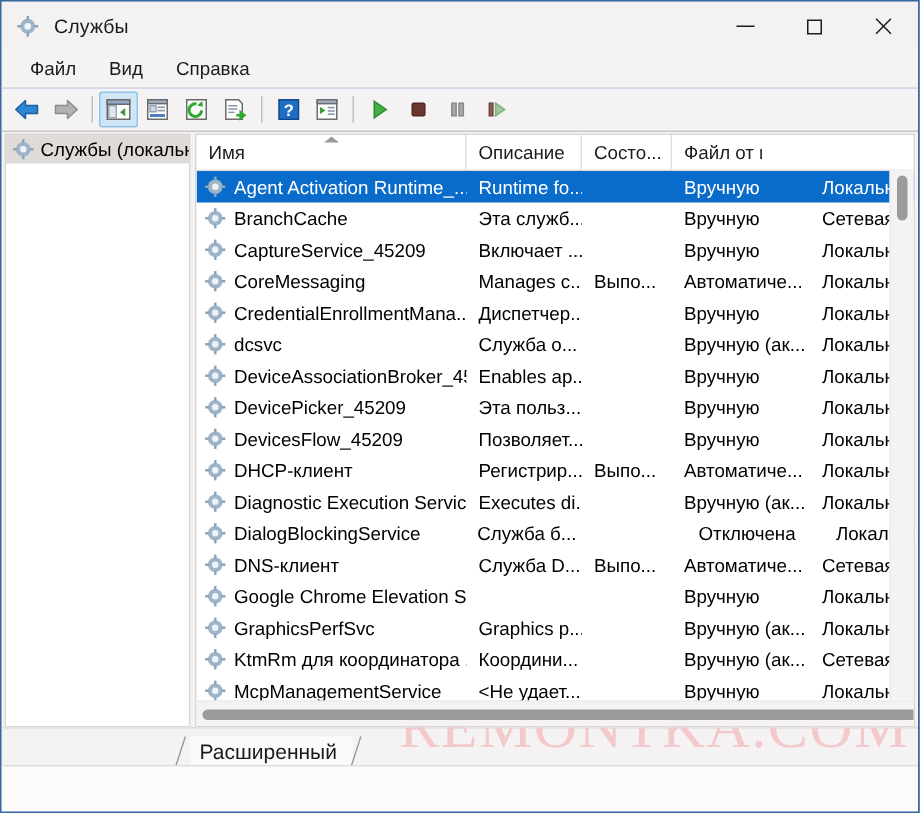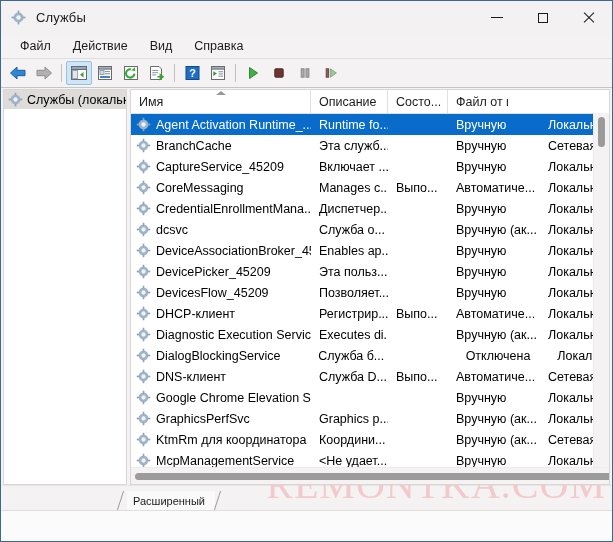--- a/index.html
+++ b/index.html
@@ -154,21 +154,21 @@
   .tabstrip{
     height:24px;flex:0 0 24px;
     background:#f5f2f4;
     display:flex;align-items:flex-end;
     padding-left:126px;
     position:relative;
     border-top:1px solid #e7e4e2;
   }
   .tab{
     height:19px;display:flex;align-items:center;
-    padding:0 10px 0 6px;font-size:11px;color:#1b1b1b;
+    padding:0 10px 0 6px;font-size:14px;color:#1b1b1b;
     background:#f5f2f4;cursor:default;
     position:relative;white-space:nowrap;margin-top:20px;
   }
   .tab:before{
     content:"";position:absolute;left:-7px;top:0;width:10px;height:19px;
     border-left:1px solid #9a9a9a;transform:skewX(-18deg);
   }
   .tab:after{
     content:"";position:absolute;right:-3px;top:0;width:10px;height:19px;
     border-right:1px solid #9a9a9a;transform:skewX(-18deg);
@@ -220,21 +220,20 @@
           <span class="cap-max"></span>
         </div>
       <div class="cap-btn close">
           <span class="cap-close"></span>
         </div>
     </div>
   </div>
 
   <div class="menubar">
     <div class="menu-item">Файл</div>
-    <div class="menu-item">Действие</div>
     <div class="menu-item">Вид</div>
     <div class="menu-item">Справка</div>
   </div>
 
   <div class="toolbar">
 
     <div class="tb-btn">
       <svg width="20" height="18" viewBox="0 0 20 18">
         <path d="M9 3 L2.5 9 L9 15 L9 11.7 L17 11.7 L17 6.3 L9 6.3 Z" fill="#2f86d2" stroke="#1a5f9e" stroke-width="1" stroke-linejoin="round"></path>
       </svg>

